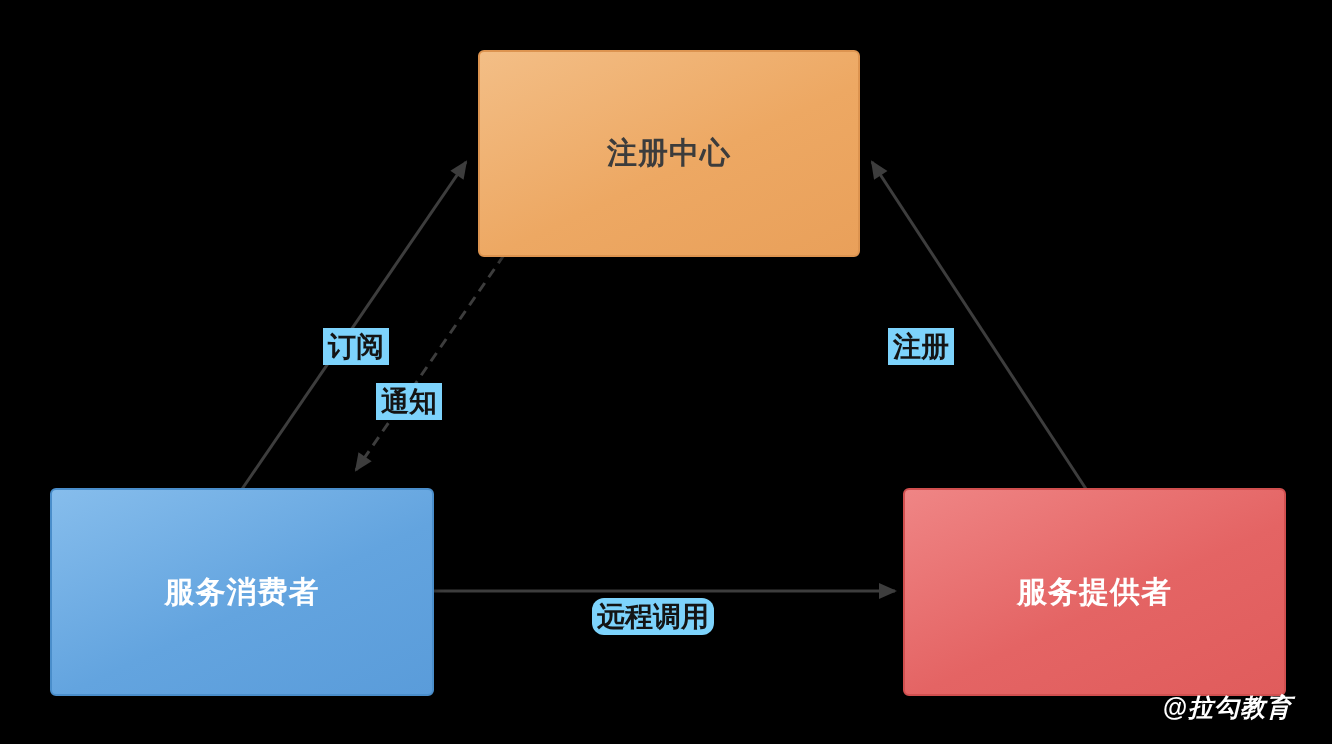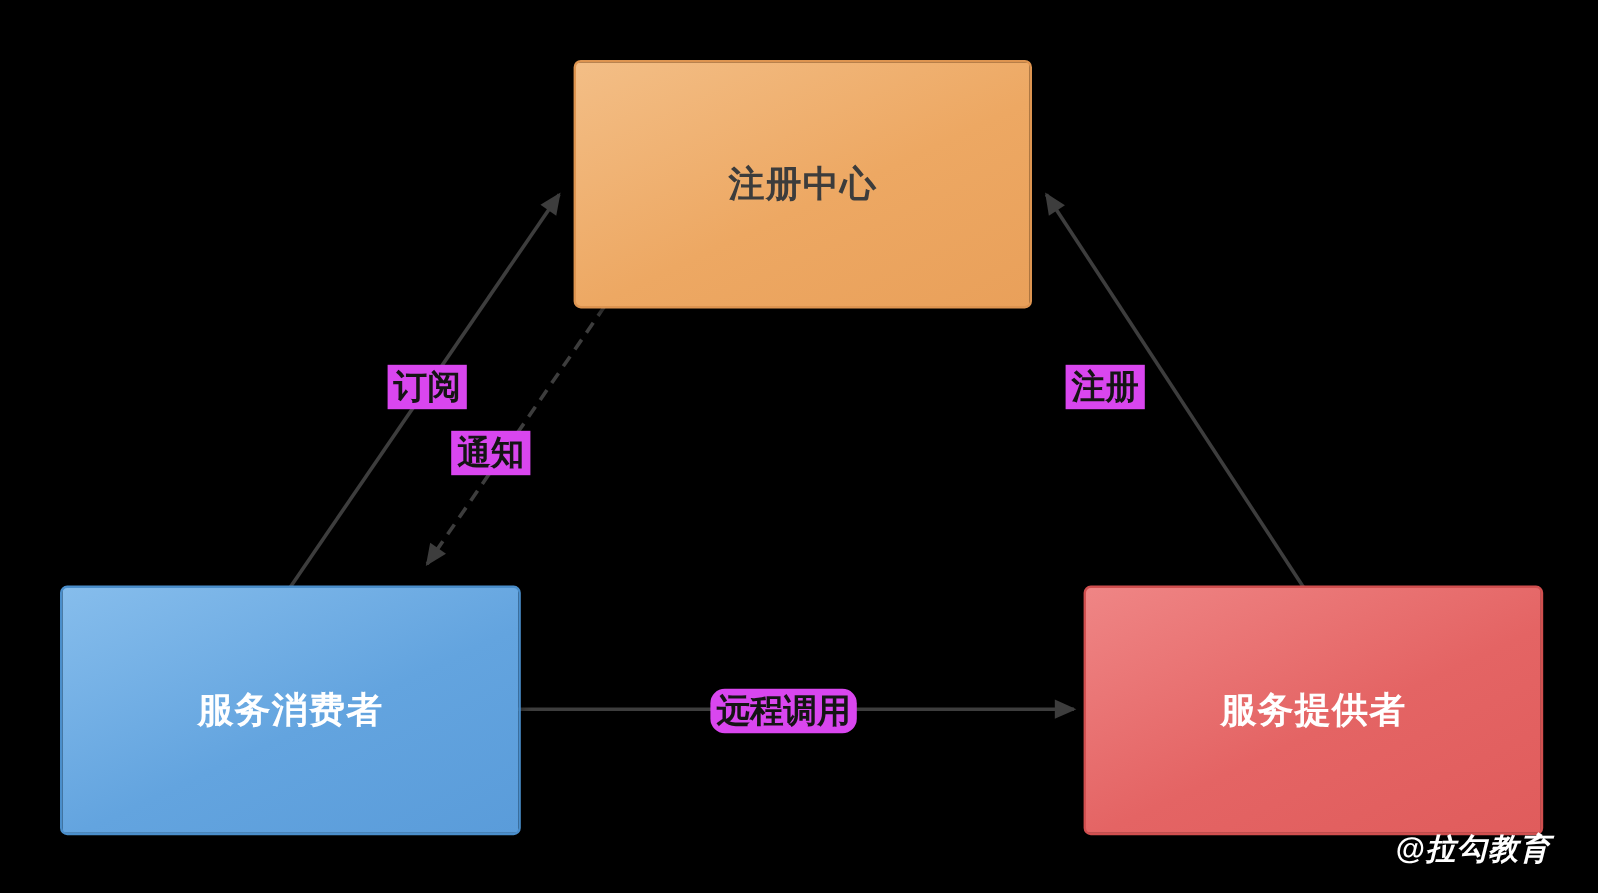--- a/index.html
+++ b/index.html
@@ -58,27 +58,28 @@
   }
   .node-provider {
     left: 903px; top: 488px;
     width: 379px; height: 204px;
     background: linear-gradient(155deg, #ef8585 0%, #e46464 55%, #e05c5c 100%);
     border: 2px solid #d14f4f;
     color: #ffffff;
   }
   .edge-label {
     position: absolute;
-    background: #d946ef;
+    background: #7dd3fc;
     color: #141414;
     font-size: 28px;
     font-weight: bold;
     line-height: 1.25;
     padding: 1px 5px;
     white-space: nowrap;
+    margin-top: 24px;
   }
   .label-subscribe   { left: 323px; top: 304px; }
   .label-notify      { left: 376px; top: 359px; }
   .label-register    { left: 888px; top: 304px; }
   .label-remote-call { left: 592px; top: 574px; border-radius: 12px; }
   .watermark {
     position: absolute;
     right: 40px;
     bottom: 20px;
     color: #ffffff;

